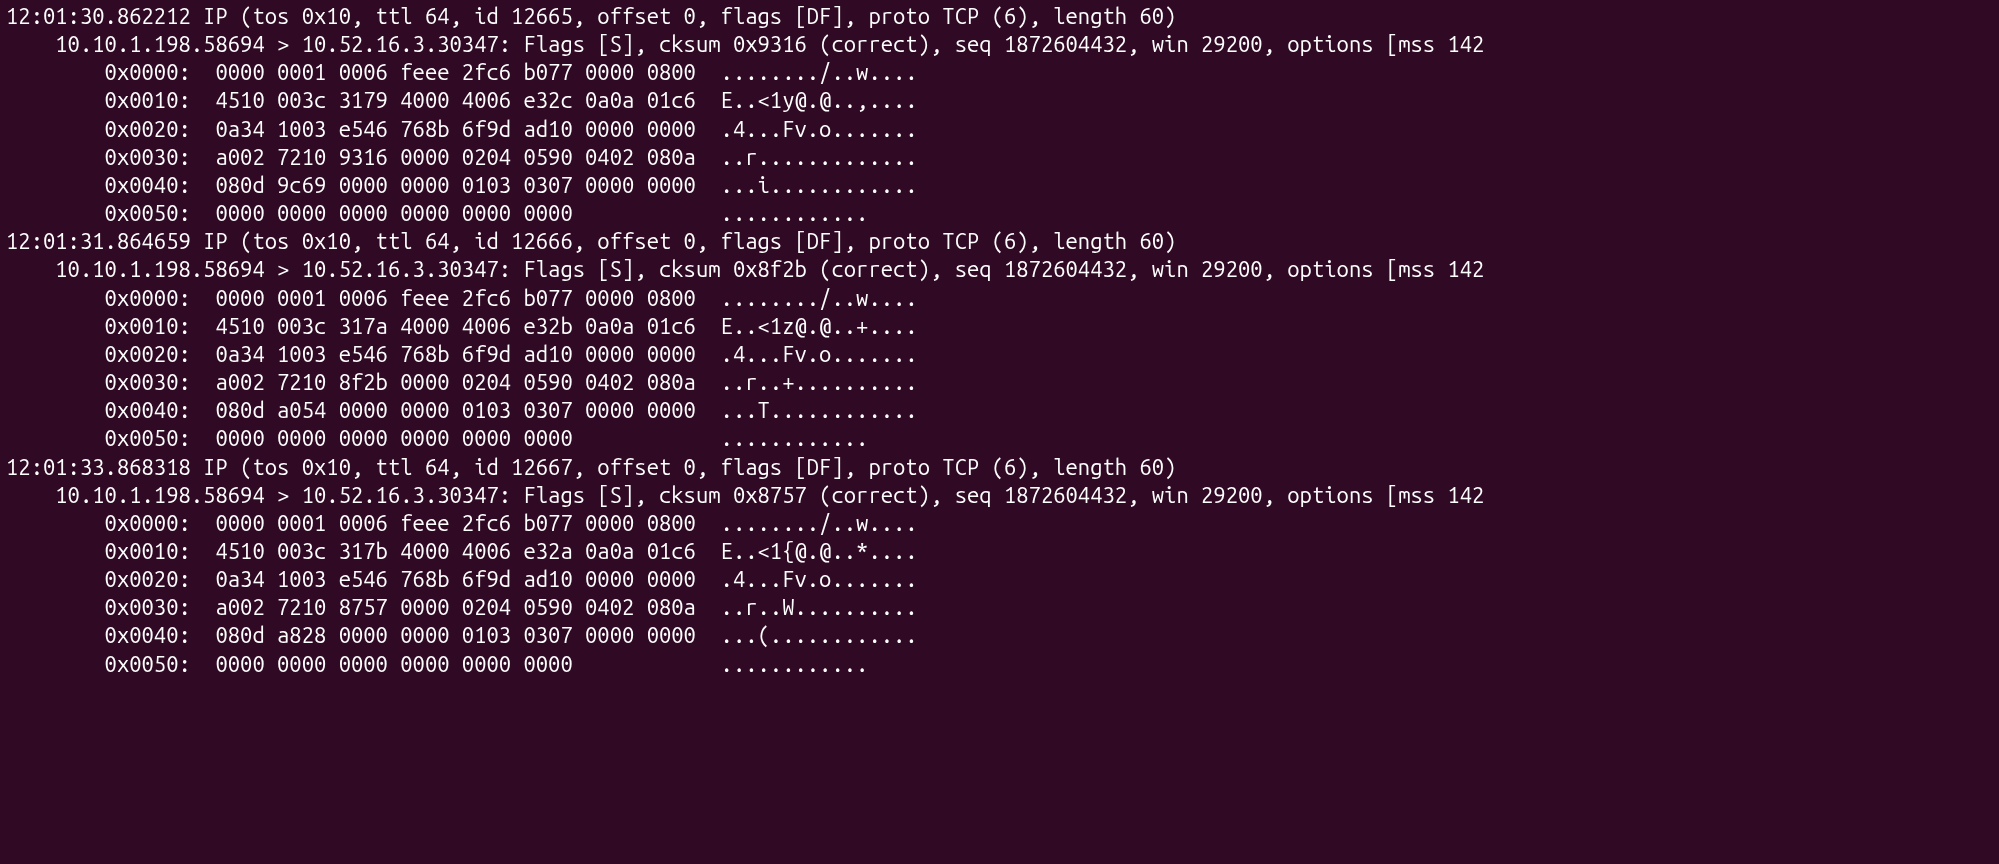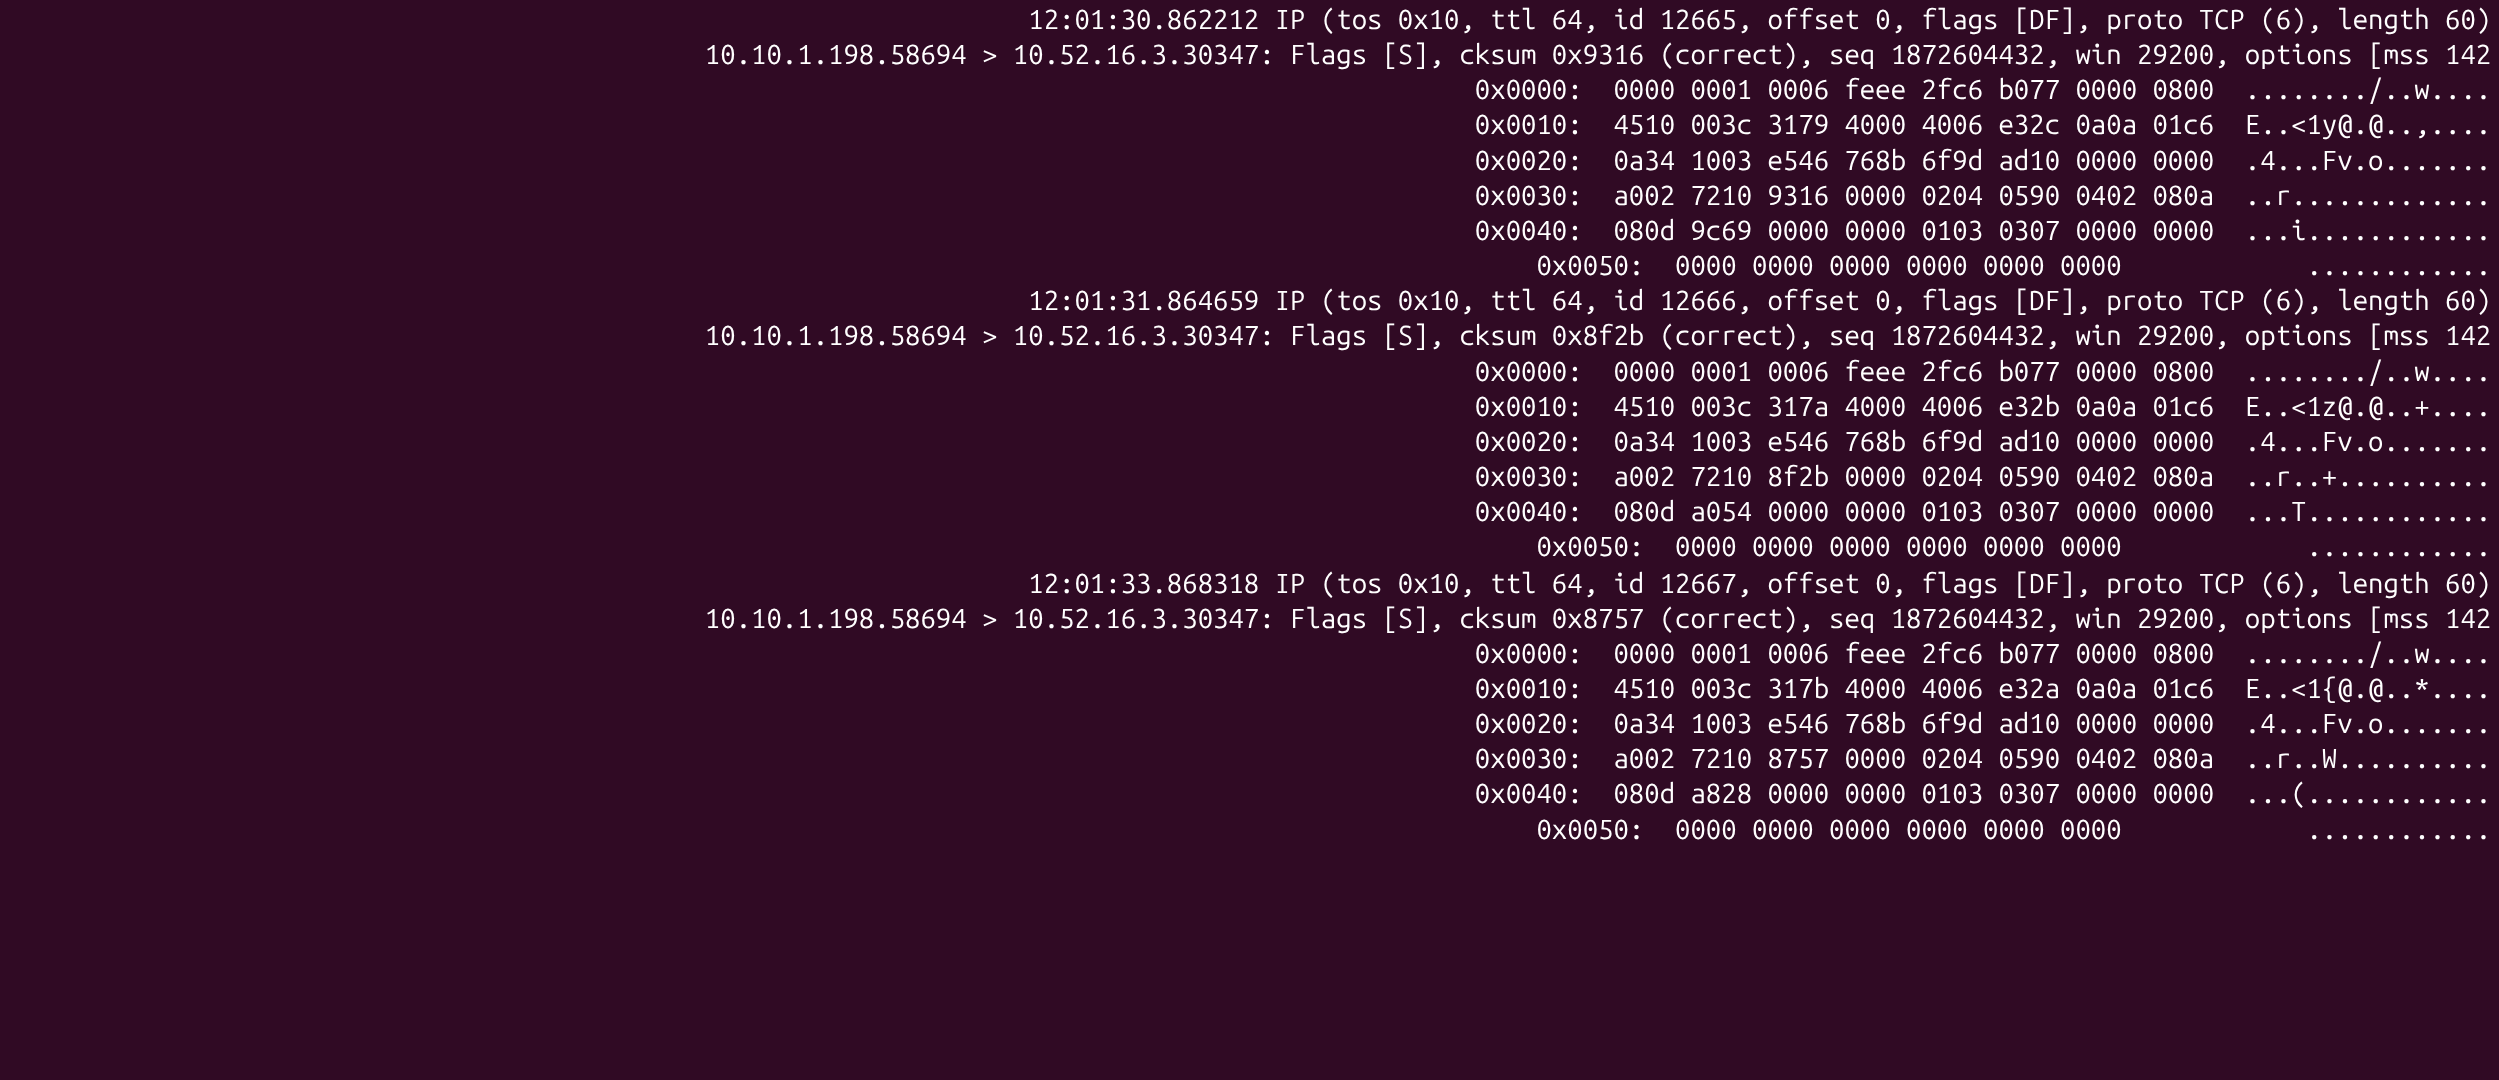--- a/index.html
+++ b/index.html
@@ -12,21 +12,20 @@
     line-height: 1.28;
     overflow: hidden;
     width: 1999px;
     height: 864px;
   }
   pre {
     margin: 0;
     padding: 2px 6px;
     white-space: pre;
     font-family: inherit;
-    text-align: right;
   }
 </style>
 </head>
 <body>
 
 <pre id="terminal">12:01:30.862212 IP (tos 0x10, ttl 64, id 12665, offset 0, flags [DF], proto TCP (6), length 60)
     10.10.1.198.58694 &gt; 10.52.16.3.30347: Flags [S], cksum 0x9316 (correct), seq 1872604432, win 29200, options [mss 142
         0x0000:  0000 0001 0006 feee 2fc6 b077 0000 0800  ......../..w....
         0x0010:  4510 003c 3179 4000 4006 e32c 0a0a 01c6  E..&lt;1y@.@..,....
         0x0020:  0a34 1003 e546 768b 6f9d ad10 0000 0000  .4...Fv.o.......

